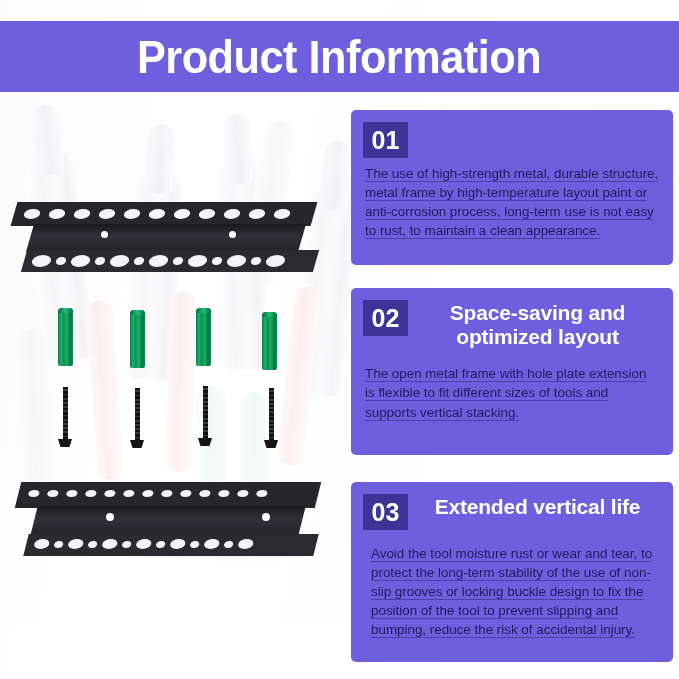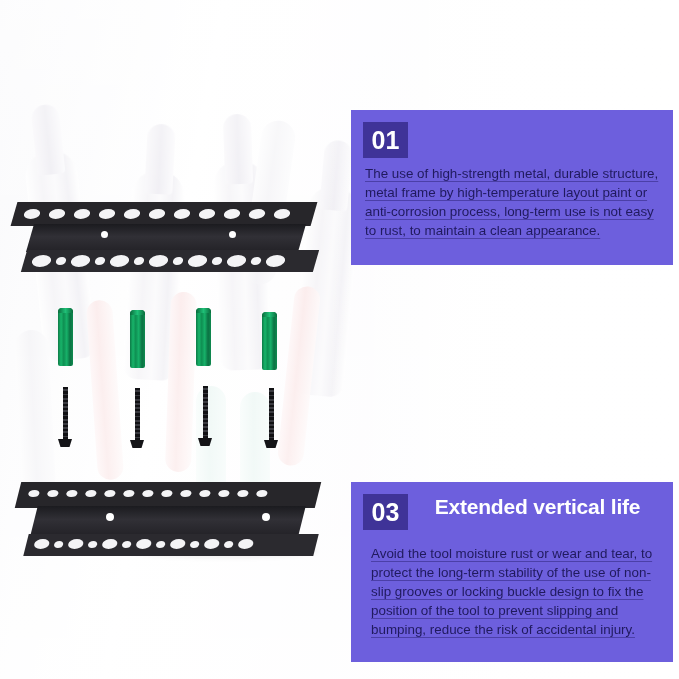--- a/index.html
+++ b/index.html
@@ -151,21 +151,21 @@
     background:#141417;
     clip-path:polygon(0 0, 100% 0, 50% 100%);
   }
 
   
   .cards { position:absolute; left:345px; top:0; width:334px; height:679px; z-index:7; }
   .card {
     position:absolute;
     left:6px; width:322px;
     background:#6d5fdd;
-    border-radius:0;
+    border-radius:5px;
     padding:12px 14px 12px 12px;
   }
   .card-head {
     display:flex; align-items:flex-start; gap:10px;
   }
   .card-num {
     flex:0 0 auto;
     width:45px; height:36px;
     background:#3f3398;
     color:#ffffff;
@@ -216,20 +216,23 @@
     <div class="bg-handle-pink" style="left:286px; top:286px; transform:rotate(6deg);"></div>
     <div class="bg-handle-mint" style="left:196px; top:386px;"></div>
     <div class="bg-handle-mint" style="left:240px; top:392px;"></div>
     <div class="bg-handle-grey" style="left:18px;  top:330px; transform:rotate(-3deg);"></div>
     <div class="bg-handle-grey" style="left:252px; top:120px; transform:rotate(8deg);"></div>
 
     <div class="bg-vignette"></div>
     <div class="bg-right-fade"></div>
   </div>
 
+  <div class="header-bar">
+    <div class="header-title">Product Information</div>
+  </div>
 
   <div class="product-col">
 
     <div class="rack">
       <div class="rack-shadow" style="left:26px; top:162px; width:286px; height:12px; border-radius:50%;"></div>
 
       <div class="rack-top-plate" style="left:14px; top:110px; width:300px; height:24px; transform:skewX(-16deg);">
         <div class="hole-row" style="left:10px; top:7px; gap:9px;">
           <div class="hole" style="width:16px; height:10px;"></div>
           <div class="hole" style="width:16px; height:10px;"></div>
@@ -341,20 +344,27 @@
 
   <div class="cards">
 
     <div class="card card-1" style="top:110px; height:155px;">
       <div class="card-head">
         <div class="card-num">01</div>
       </div>
       <div class="card-body">The use of high-strength metal, durable structure, metal frame by high-temperature layout paint or anti-corrosion process, long-term use is not easy to rust, to maintain a clean appearance.</div>
     </div>
 
+    <div class="card card-2" style="top:288px; height:167px;">
+      <div class="card-head">
+        <div class="card-num">02</div>
+        <div class="card-title">Space-saving and optimized layout</div>
+      </div>
+      <div class="card-body">The open metal frame with hole plate extension is flexible to fit different sizes of tools and supports vertical stacking.</div>
+    </div>
 
     <div class="card card-3" style="top:482px; height:180px;">
       <div class="card-head">
         <div class="card-num">03</div>
         <div class="card-title">Extended vertical life</div>
       </div>
       <div class="card-body">Avoid the tool moisture rust or wear and tear, to protect the long-term stability of the use of non-slip grooves or locking buckle design to fix the position of the tool to prevent slipping and bumping, reduce the risk of accidental injury.</div>
     </div>
 
   </div>

